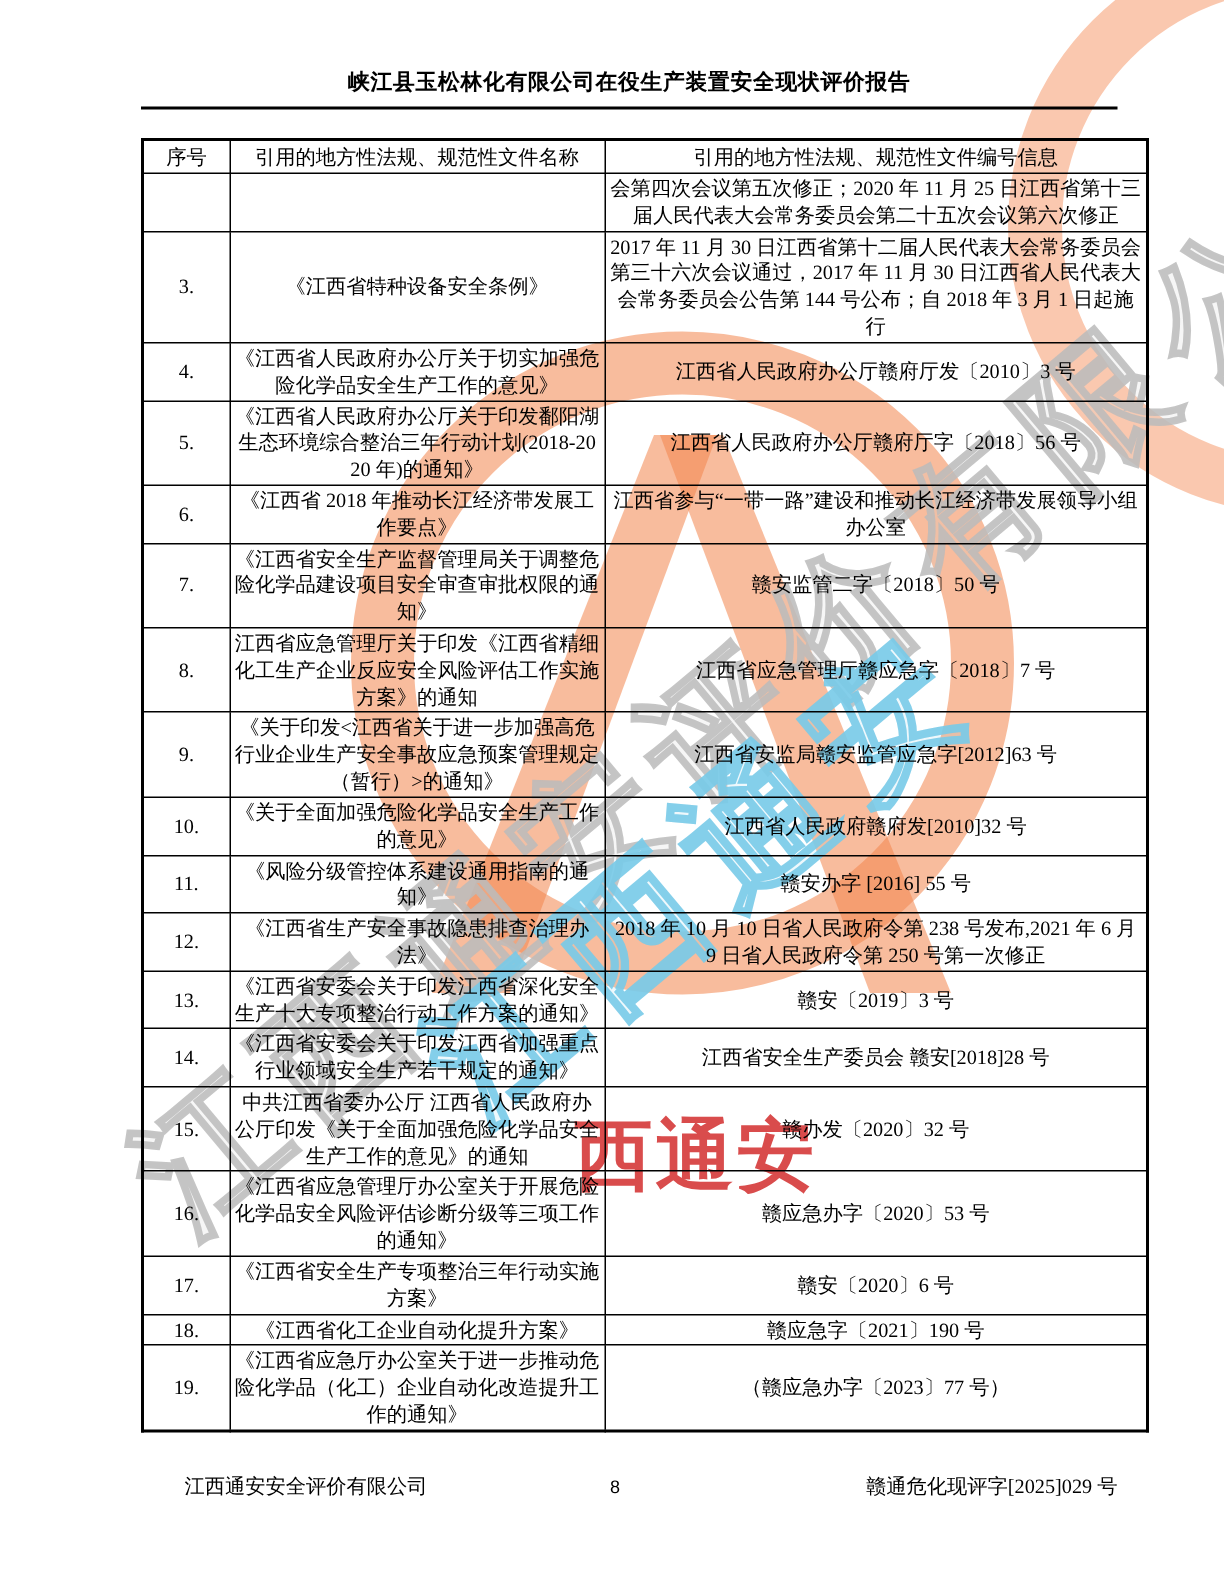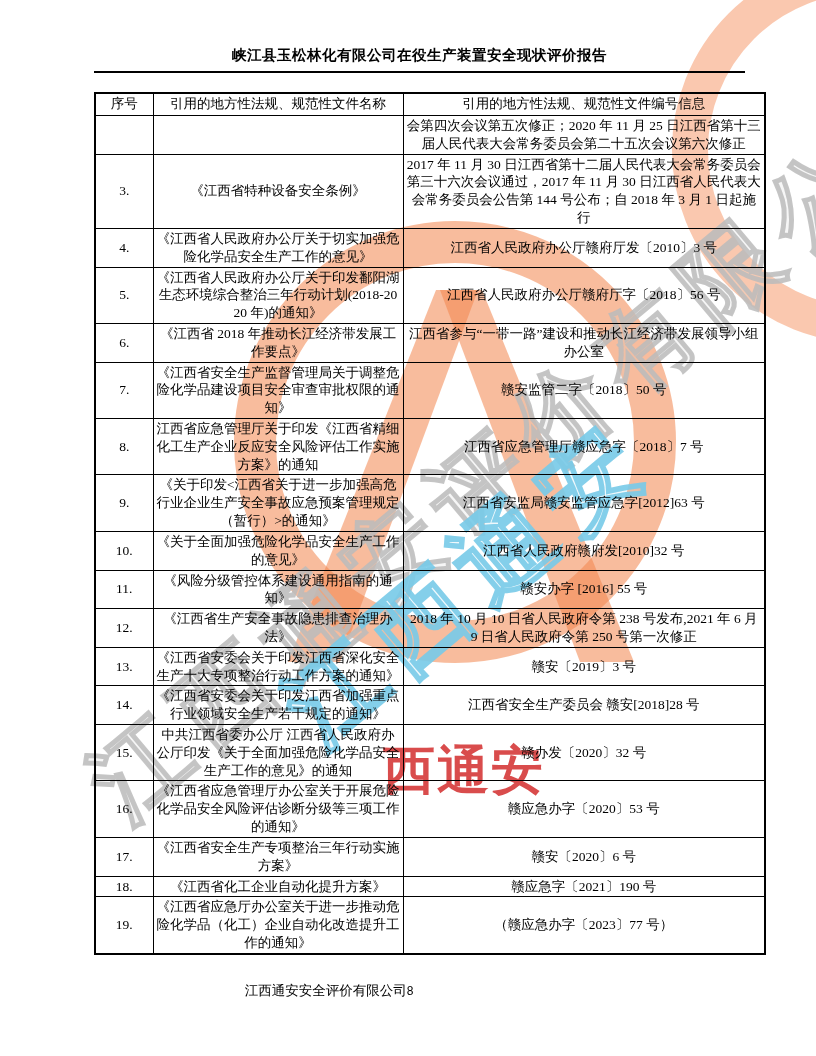--- a/index.html
+++ b/index.html
@@ -32,29 +32,29 @@
   }
   .title-rule{border-bottom:2.5px solid #000;margin-top:6px;height:0;}
   table.reg{
     width:670px;table-layout:fixed;border-collapse:collapse;margin-top:19px;
     font-size:13.5px;line-height:1.32;border:2px solid #000;
   }
   table.reg th,table.reg td{
     border:1px solid #000;padding:1px 3px;text-align:center;vertical-align:middle;
     word-break:break-all;background:transparent;
   }
-  table.reg th{font-weight:normal;height:21px;padding:0 2px;font-family:Liberation Mono, monospace;}
+  table.reg th{font-weight:normal;height:21px;padding:0 2px;}
   col.c-no{width:58px;}
   col.c-name{width:250px;}
   col.c-info{width:362px;}
   .footer{
     position:absolute;left:75px;right:71px;top:982px;z-index:1;
     display:grid;grid-template-columns:1fr auto 1fr;align-items:baseline;font-size:13.5px;
   }
-  .footer .f-left{text-align:right;margin-left:48px;}
+  .footer .f-left{text-align:left;margin-left:48px;}
   .footer .f-center{text-align:center;font-size:12px;font-family:"Liberation Sans",sans-serif;}
   .footer .f-right{text-align:right;}
 </style>
 </head>
 <body>
 
 <div class="wm-layer">
   <svg width="816" height="1056" viewBox="0 0 816 1056">
     <circle cx="455" cy="442" r="200" fill="none" stroke="rgba(243,133,77,0.55)" stroke-width="42"></circle>
     <polygon points="436,290 478,290 340,662 288,662" fill="rgba(243,133,77,0.55)"></polygon>
@@ -174,13 +174,14 @@
           <td>《江西省应急厅办公室关于进一步推动危险化学品（化工）企业自动化改造提升工作的通知》</td>
           <td>（赣应急办字〔2023〕77 号）</td>
         </tr>
     </tbody>
   </table>
 </div>
 
 <div class="footer">
   <span class="f-left">江西通安安全评价有限公司</span>
   <span class="f-center">8</span>
+  <span class="f-right">赣通危化现评字[2025]029 号</span>
 </div>
 
 </body></html>

